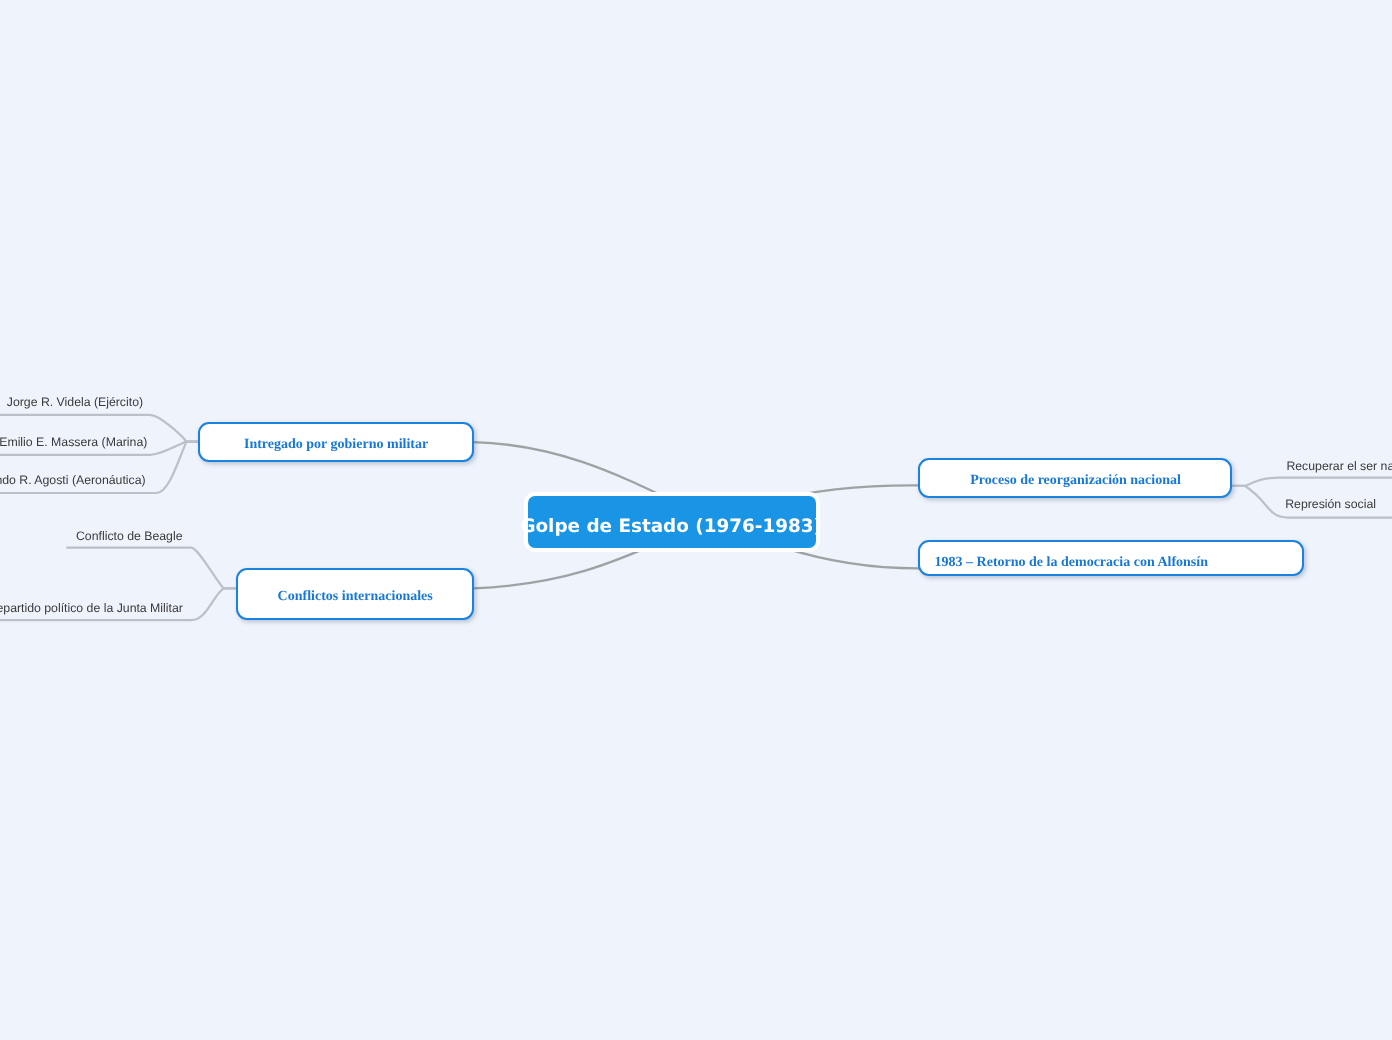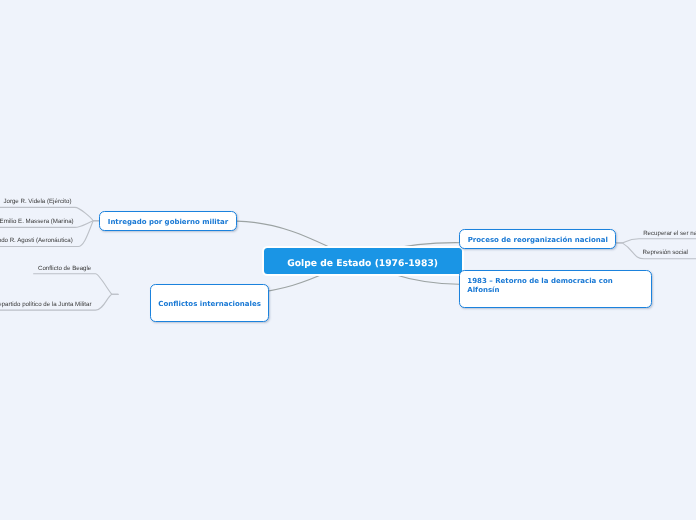--- a/index.html
+++ b/index.html
@@ -7,21 +7,21 @@
        font-family:"DejaVu Sans",sans-serif;
        -webkit-font-smoothing:antialiased;text-rendering:geometricPrecision;}
   #map{position:absolute;left:0;top:0;width:696px;height:520px;}
   svg.links{position:absolute;left:0;top:0;width:696px;height:520px;overflow:visible;}
   .node{position:absolute;box-sizing:border-box;white-space:nowrap;}
   .node.root{background:#1a95e5;color:#fff;border-radius:3.5px;font-weight:bold;font-size:9.2px;
              display:flex;align-items:center;justify-content:center;
              padding-top:4.6px;box-shadow:0 0 0 2px #fff;}
   .node.branch{background:#fff;color:#1878d4;border:1.6px solid #1b82dd;border-radius:5.5px;
              font-weight:bold;font-size:7px;display:flex;align-items:center;padding-top:2.5px;
-             box-shadow:1px 1px 2px rgba(40,70,110,.28);}
+             box-shadow:1px 1px 2px rgba(40,70,110,.28);font-family:Liberation Serif, serif;}
   .node.branch.center{justify-content:center;}
   .leaf{position:absolute;font-family:"Liberation Sans",sans-serif;font-size:6.15px;color:#3a3a3a;white-space:nowrap;}
 </style>
 </head>
 <body>
 
 <div id="map">
 
   <svg class="links" viewBox="0 0 696 520" preserveAspectRatio="none">
     <g fill="none" stroke="#9ca3a3" stroke-width="1.15" stroke-linecap="round">
@@ -32,37 +32,37 @@
       <path d="M-14,207.4 H74.9 C80.0,207.4 91.5,218.3 93.2,220.8 H99.2"></path>
       <path d="M-14,227.4 H75.0 C80.5,227.4 85.5,223.9 93.2,220.8 H99.2"></path>
       <path d="M-14,246.5 H78.2 C84.4,246.5 88.9,230.8 93.2,220.8 H99.2"></path>
       <path d="M33.6,273.8 H95.6 C99.1,273.8 108.6,291.1 111.8,294.2 H118.2"></path>
       <path d="M-14,310.1 H95.6 C103.4,310.1 106.7,297.4 111.8,294.2 H118.2"></path>
       <path d="M712,238.8 H639.0 C628.0,238.8 624.2,243.1 622.3,242.9 H616.0"></path>
       <path d="M712,258.8 H644.0 C633.5,258.8 634.5,250.4 622.3,242.9 H616.0"></path>
     </g>
   </svg>
 
-  <div class="node root" style="left:263.6px;top:247.8px;width:198px;height:26px;">
+  <div class="node root" style="left:263.6px;top:247.8px;width:144px;height:26px;">
     <span>Golpe de Estado (1976-1983)</span>
   </div>
 
   <div class="node branch center" style="left:99.1px;top:210.6px;width:137.9px;height:20.8px;">
     <span>Intregado por gobierno militar</span>
   </div>
 
-  <div class="node branch center" style="left:118.1px;top:283.8px;width:119px;height:38px;margin-left:32px;">
+  <div class="node branch center" style="left:118.1px;top:283.8px;width:119px;height:26px;">
     <span>Conflictos internacionales</span>
   </div>
 
   <div class="node branch center" style="left:459.2px;top:229px;width:157.2px;height:20.3px;">
     <span>Proceso de reorganización nacional</span>
   </div>
 
-  <div class="node branch" style="left:459.3px;top:269.9px;width:192.5px;height:38px;padding:6.2px 7px 0;white-space:normal;line-height:9.1px;align-items:flex-start;">
+  <div class="node branch" style="left:459.3px;top:269.9px;width:192.5px;height:18px;padding:6.2px 7px 0;white-space:normal;line-height:9.1px;align-items:flex-start;">
     <span>1983 – Retorno de la democracia con Alfonsín</span>
   </div>
 
   <div class="leaf" style="left:3.4px;top:198.4px;">
     <span>Jorge R. Videla (Ejército)</span>
   </div>
   <div class="leaf" style="left:-0.4px;top:218.3px;">
     <span>Emilio E. Massera (Marina)</span>
   </div>
   <div class="leaf" style="left:-13.9px;top:237.4px;">

